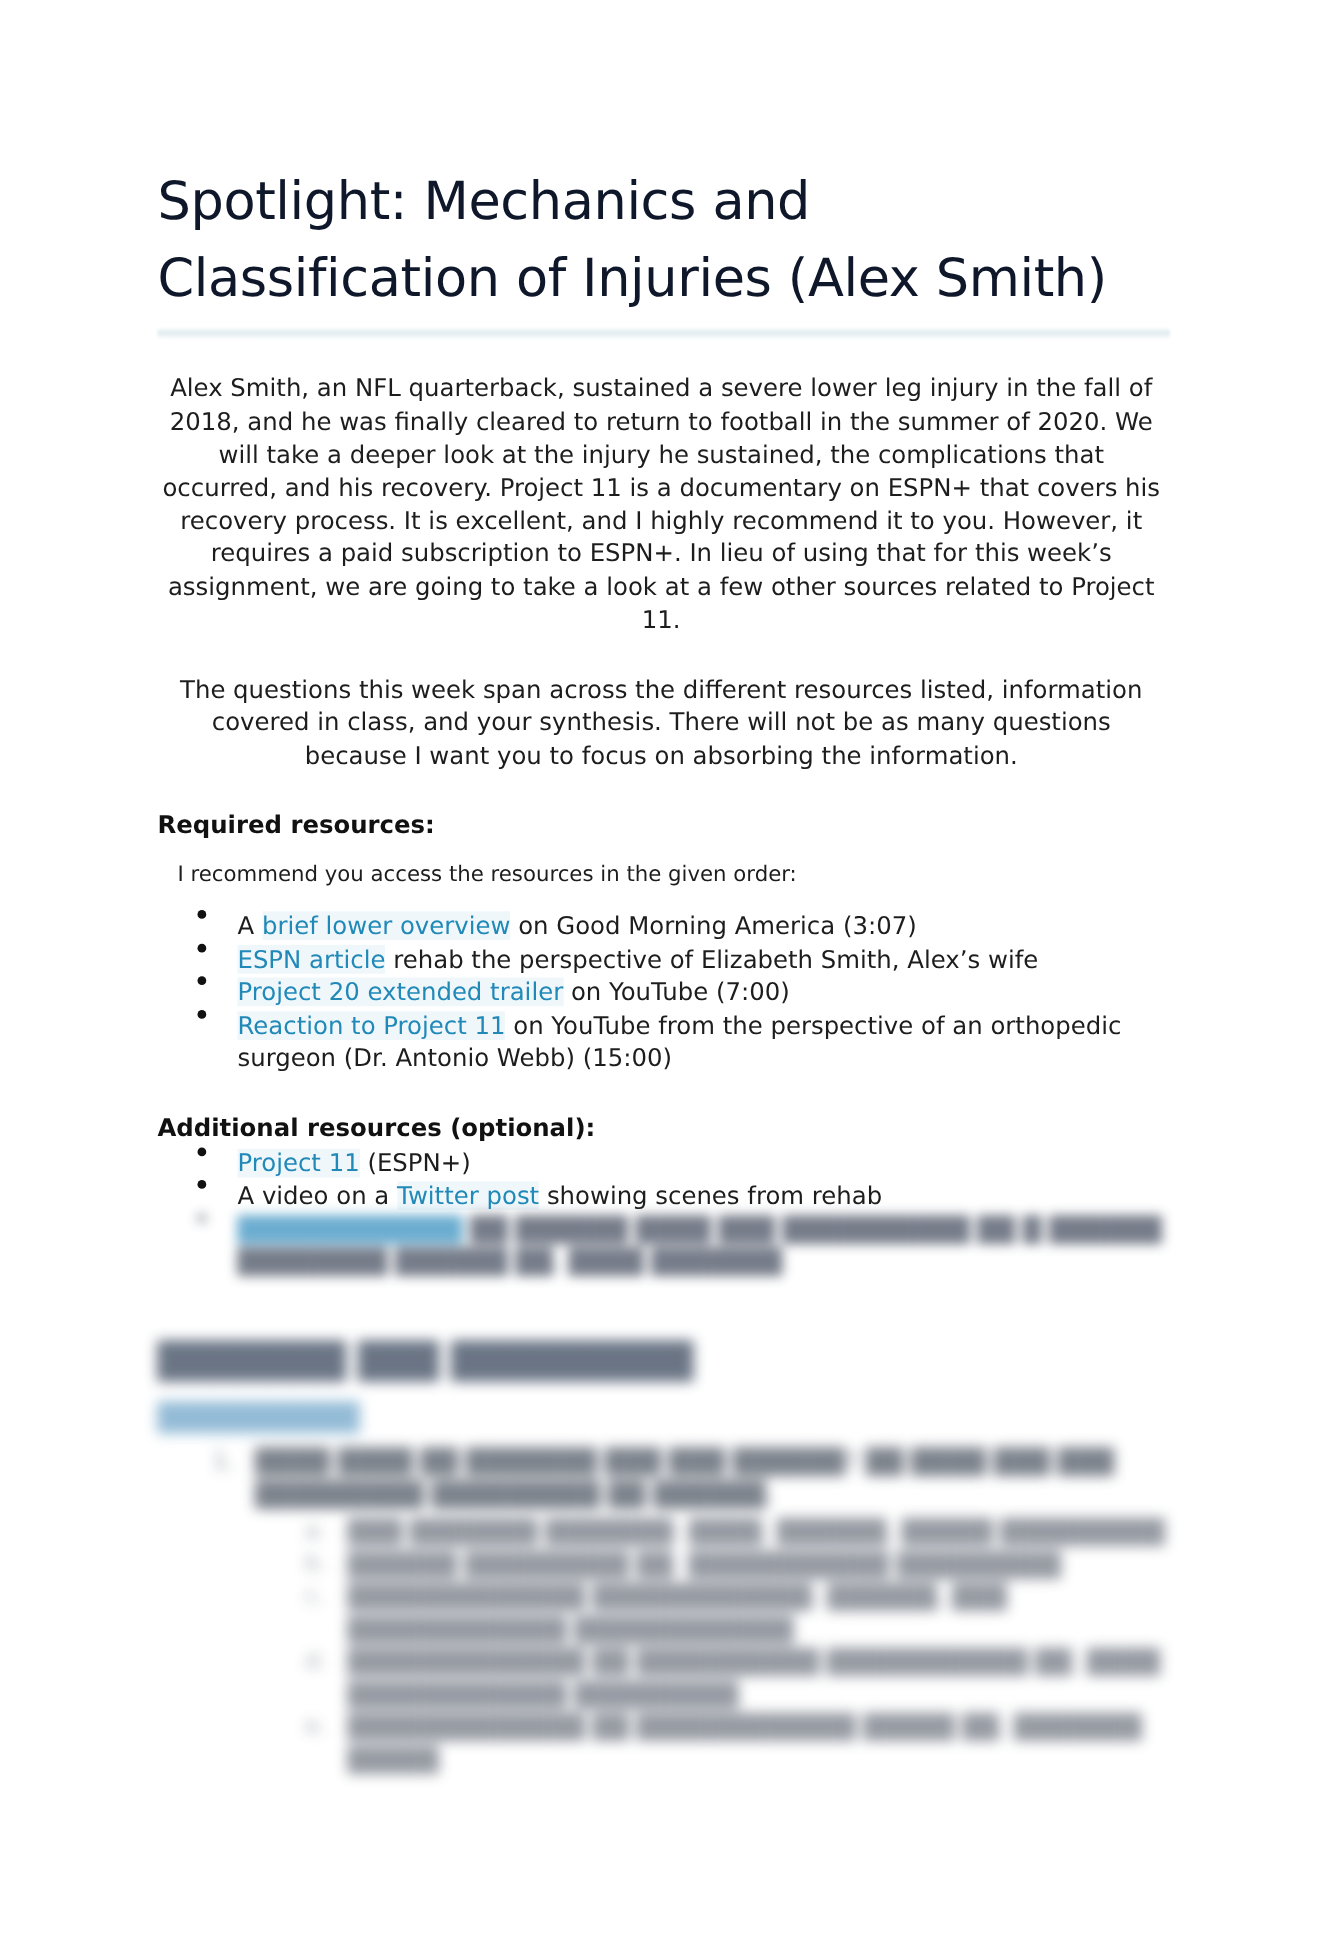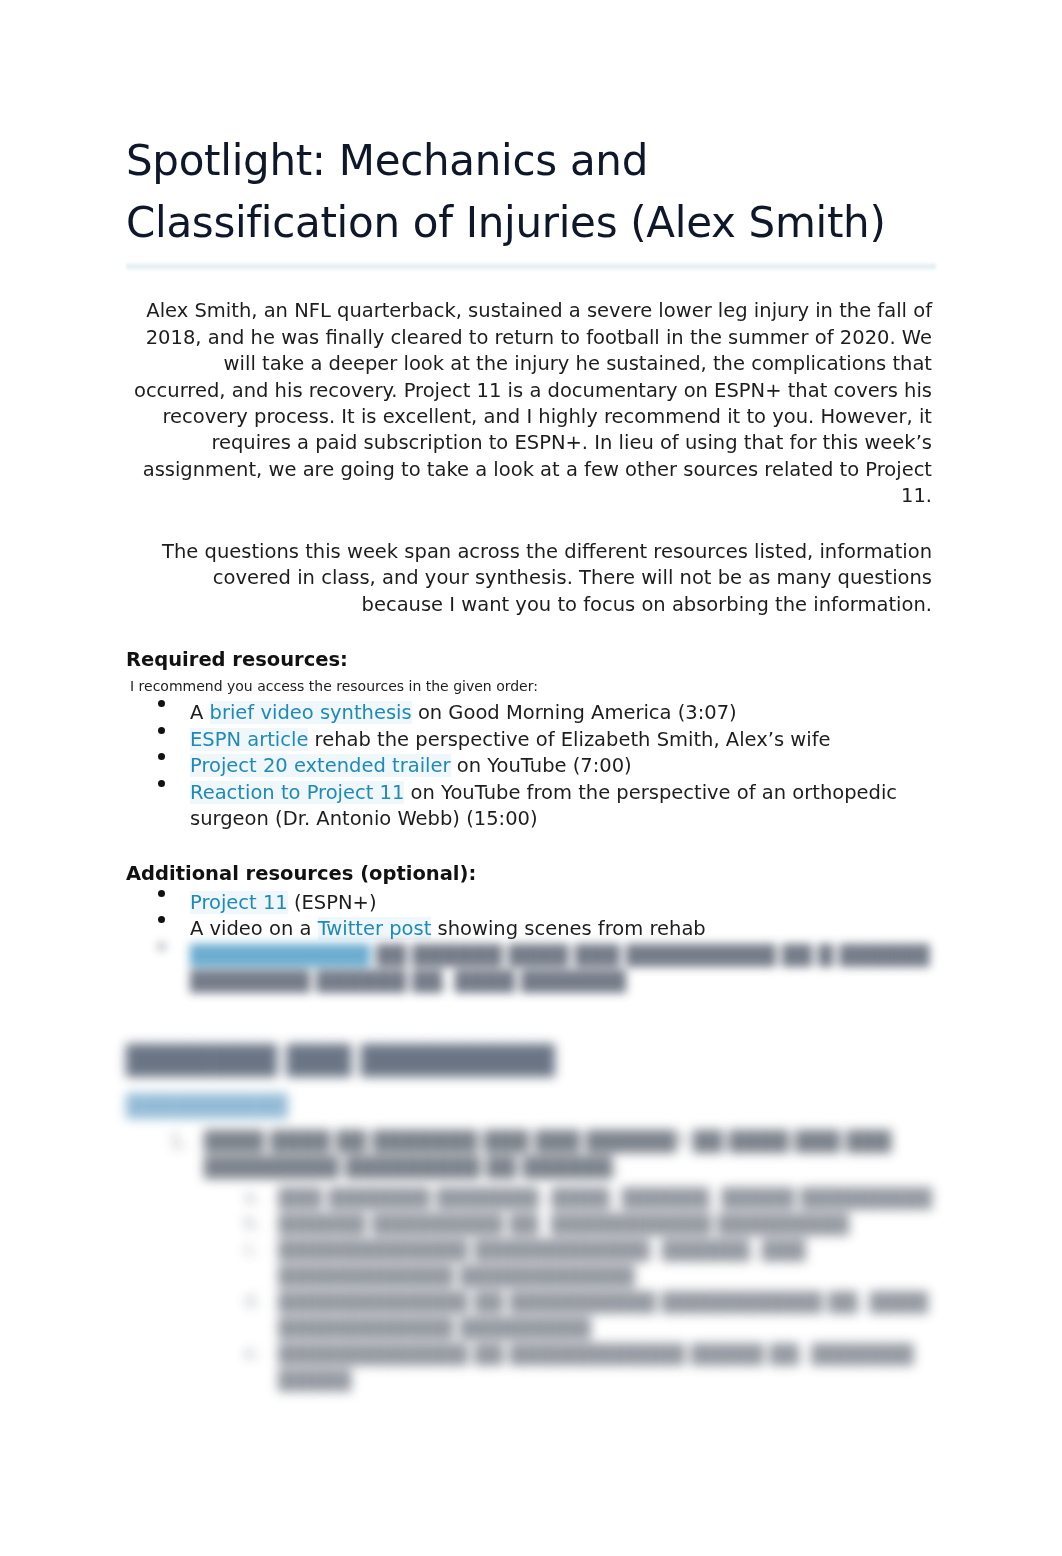--- a/index.html
+++ b/index.html
@@ -54,40 +54,40 @@
     filter: blur(1.4px);
   }
 
   
   .para {
     font-size: 19.5px;
     line-height: 1.355;
     color: #1d1d1d;
     margin: 0;
     width: 806px;
-    text-align: right;
+    text-align: center;
   }
   .para.first { margin-top: 27px; }
   .para.second { margin-top: 29px; }
 
   .section-head {
     font-size: 19.5px;
     line-height: 1.355;
     font-weight: 700;
     color: #111;
     margin: 0;
   }
   .section-head.required { margin-top: 29px; }
   .section-head.additional { margin-top: 29px; }
 
   .lead-line {
-    font-size: 14px;
+    font-size: 17px;
     line-height: 1.355;
     color: #1d1d1d;
-    margin: 4px;
+    margin: 16px;
   }
 
   
   ul.res-list {
     list-style: none;
     margin: 0;
     padding: 0;
     margin-top: 2px;
   }
   ul.res-list li {
@@ -216,21 +216,21 @@
 
     <p class="para first">Alex Smith, an NFL quarterback, sustained a severe lower leg injury in the fall of 2018, and he was finally cleared to return to football in the summer of 2020. We will take a deeper look at the injury he sustained, the complications that occurred, and his recovery. Project 11 is a documentary on ESPN+ that covers his recovery process. It is excellent, and I highly recommend it to you. However, it requires a paid subscription to ESPN+. In lieu of using that for this week’s assignment, we are going to take a look at a few other sources related to Project 11.</p>
 
     <p class="para second">The questions this week span across the different resources listed, information covered in class, and your synthesis. There will not be as many questions because I want you to focus on absorbing the information.</p>
 
     <p class="section-head required">Required resources:</p>
     <p class="lead-line">I recommend you access the resources in the given order:</p>
 
     <ul class="res-list">
       <li>
-        <span class="bullet"></span><span>A </span><a class="link" href="#">brief video synthesis</a><span> on Good Morning America (3:07)</span>
+        <span class="bullet"></span><span>A </span><a class="link" href="#">brief lower overview</a><span> on Good Morning America (3:07)</span>
       </li>
       <li>
         <span class="bullet"></span><span></span><a class="link" href="#">ESPN article</a><span> rehab the perspective of Elizabeth Smith, Alex’s wife</span>
       </li>
       <li>
         <span class="bullet"></span><span></span><a class="link" href="#">Project 20 extended trailer</a><span> on YouTube (7:00)</span>
       </li>
       <li>
         <span class="bullet"></span><span></span><a class="link" href="#">Reaction to Project 11</a><span> on YouTube from the perspective of an orthopedic surgeon (Dr. Antonio Webb) (15:00)</span>
       </li>

